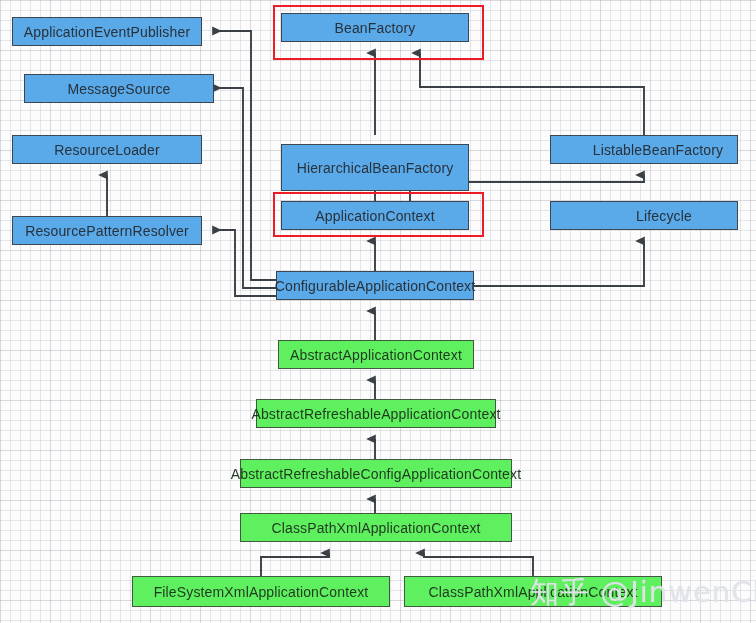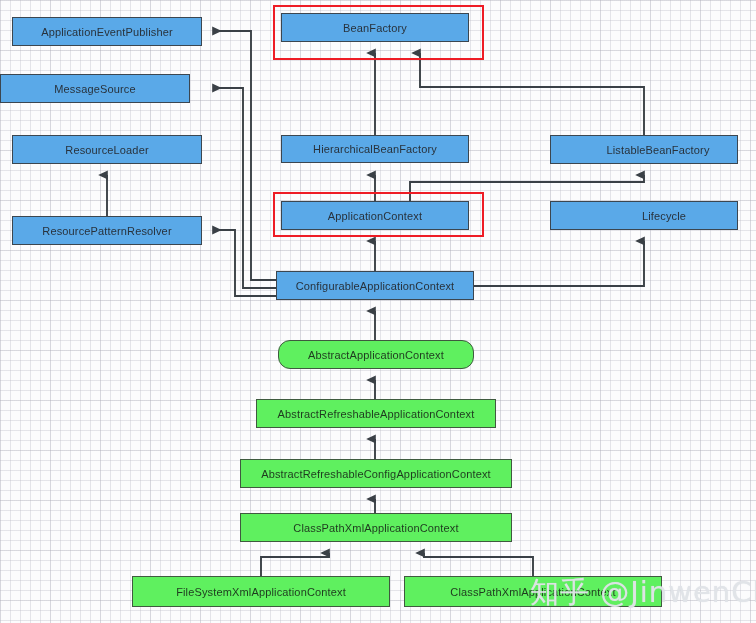--- a/index.html
+++ b/index.html
@@ -29,21 +29,21 @@
     width: 756px;
     height: 623px;
     pointer-events: none;
   }
   .node {
     position: absolute;
     box-sizing: border-box;
     display: flex;
     align-items: center;
     justify-content: center;
-    font-size: 11px;
+    font-size: 14px;
     letter-spacing: 0.15px;
     white-space: nowrap;
     color: #2c3136;
     z-index: 3;
   }
   .node.iface {
     background: #5aa9e8;
     border: 1.6px solid #3b4650;
     color: #28323c;
   }
@@ -122,57 +122,57 @@
     </g>
   </svg>
 
   <div class="hl-red" style="left:273px; top:5px; width:211px; height:55px;"></div>
   <div class="hl-red" style="left:273px; top:192px; width:211px; height:45px;"></div>
 
   <div class="node iface" style="left:12px; top:17px; width:190px; height:29px;">
     <span>ApplicationEventPublisher</span>
   </div>
 
-  <div class="node iface" style="left:0; top:74px; width:190px; height:29px;">
+  <div class="node iface" style="left:24px; top:74px; width:190px; height:29px;">
     <span>MessageSource</span>
   </div>
 
   <div class="node iface" style="left:12px; top:135px; width:190px; height:29px;">
     <span>ResourceLoader</span>
   </div>
 
   <div class="node iface" style="left:12px; top:216px; width:190px; height:29px;">
     <span>ResourcePatternResolver</span>
   </div>
 
   <div class="node iface" style="left:281px; top:13px; width:188px; height:29px;">
     <span>BeanFactory</span>
   </div>
 
-  <div class="node iface" style="left:281px; top:135px; width:188px; height:28px;">
+  <div class="node iface" style="left:281px; top:144px; width:188px; height:47px;">
     <span>HierarchicalBeanFactory</span>
   </div>
 
   <div class="node iface" style="left:550px; top:135px; width:188px; height:29px;padding-left:28px;">
     <span>ListableBeanFactory</span>
   </div>
 
   <div class="node iface" style="left:281px; top:201px; width:188px; height:29px;text-align:center;">
     <span>ApplicationContext</span>
   </div>
 
   <div class="node iface" style="left:550px; top:201px; width:188px; height:29px;padding-left:40px;">
     <span>Lifecycle</span>
   </div>
 
   <div class="node iface" style="left:276px; top:271px; width:198px; height:29px;">
     <span>ConfigurableApplicationContext</span>
   </div>
 
-  <div class="node impl" style="left:278px; top:340px; width:196px; height:29px;border-radius:12px;">
+  <div class="node impl" style="left:278px; top:340px; width:196px; height:29px;">
     <span>AbstractApplicationContext</span>
   </div>
 
   <div class="node impl" style="left:240px; top:459px; width:272px; height:29px;">
     <span>AbstractRefreshableConfigApplicationContext</span>
   </div>
 
   <div class="node impl" style="left:256px; top:399px; width:240px; height:29px;">
     <span>AbstractRefreshableApplicationContext</span>
   </div>

